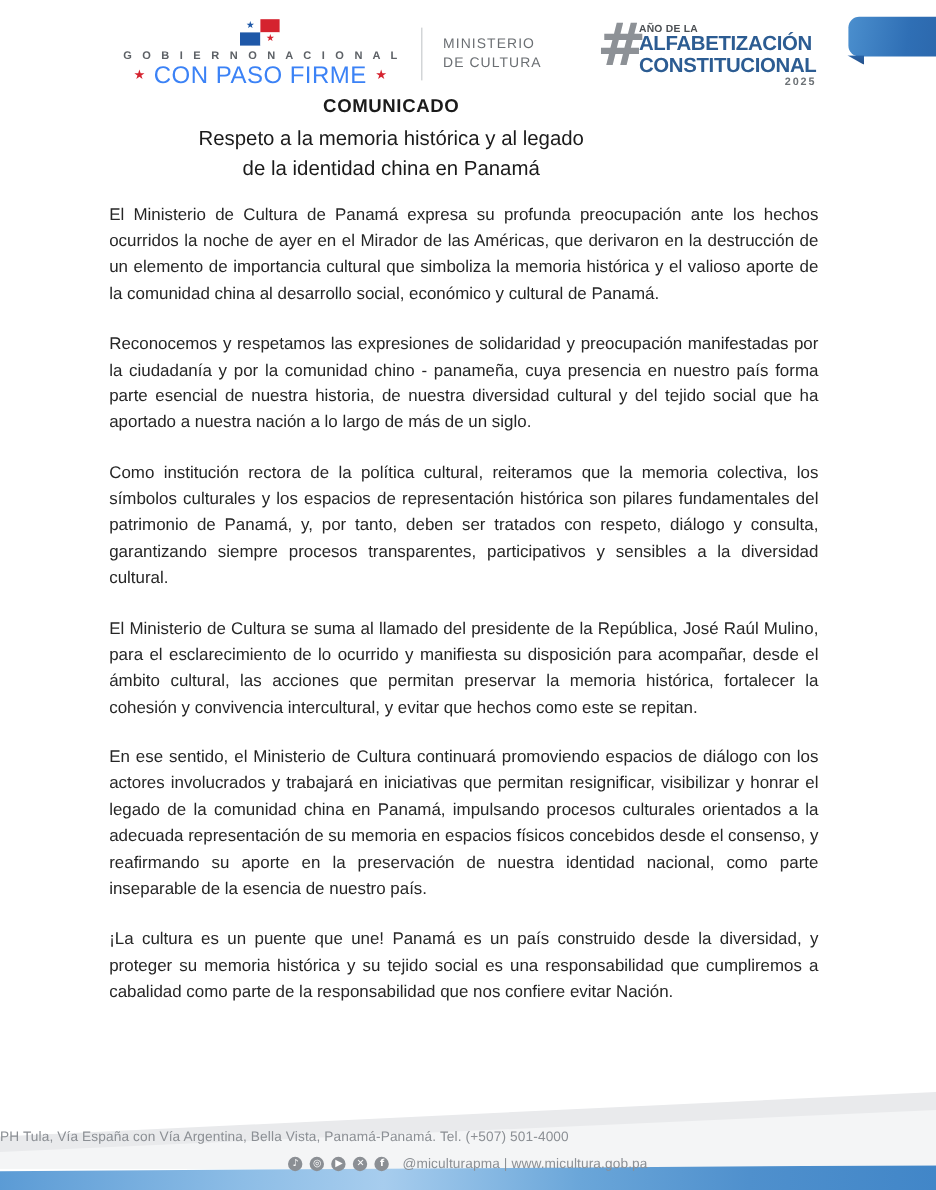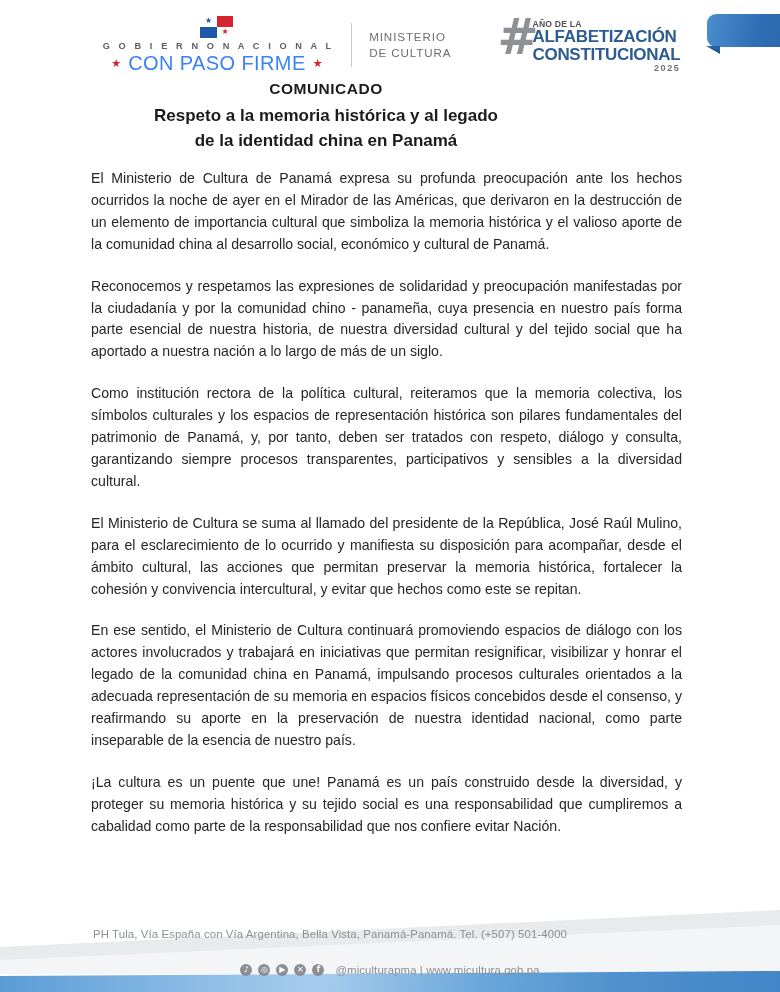--- a/index.html
+++ b/index.html
@@ -183,21 +183,21 @@
   }
   .doc-kicker {
     font-size: 15.5px;
     font-weight: 700;
     color: #1b1b1b;
     letter-spacing: 0.5px;
     margin-bottom: 6px;
   }
   .doc-title {
     font-size: 17px;
-    font-weight: 700;
+    font-weight: 400;
     color: #1b1b1b;
     line-height: 1.45;
   }
 
   
   .body-wrap {
     position: absolute;
     top: 168px;
     left: 91px;
     width: 591px;
@@ -236,23 +236,22 @@
     left: 0;
     bottom: 0;
     width: 780px;
     height: 21px;
     background: linear-gradient(92deg, #5b9bd5 0%, #8dbde6 26%, #a7cdee 41%, #6aa6d9 62%, #4f90cd 80%, #4186c8 100%);
     clip-path: polygon(0 24%, 100% 0, 100% 100%, 0 100%);
   }
   .footer-text {
     position: absolute;
     left: 0;
-    bottom: 52px;
+    bottom: 38px;
     width: 660px;
-    text-align: center;
     font-size: 11.4px;
     color: #8b8f94;
     letter-spacing: 0.1px;
   }
   .footer-social {
     position: absolute;
     left: 0;
     bottom: 16px;
     width: 780px;
     display: flex;

